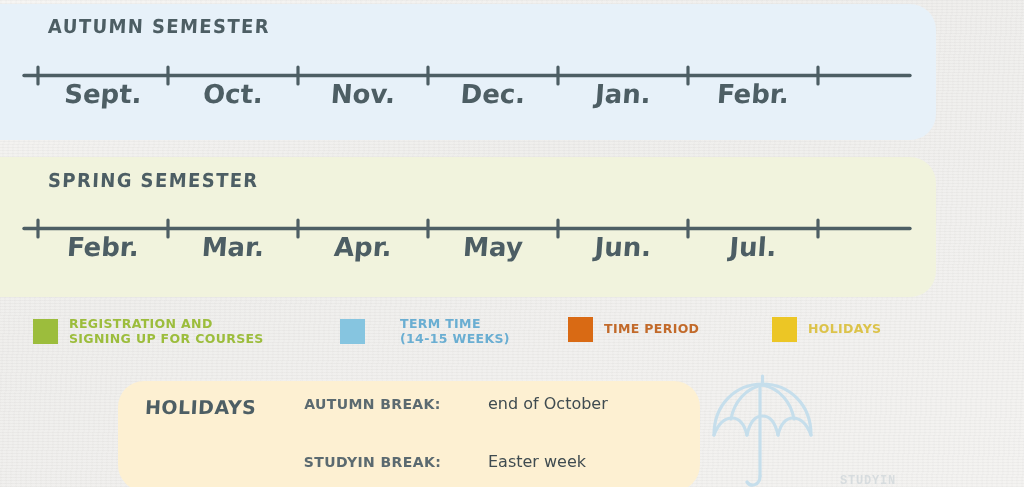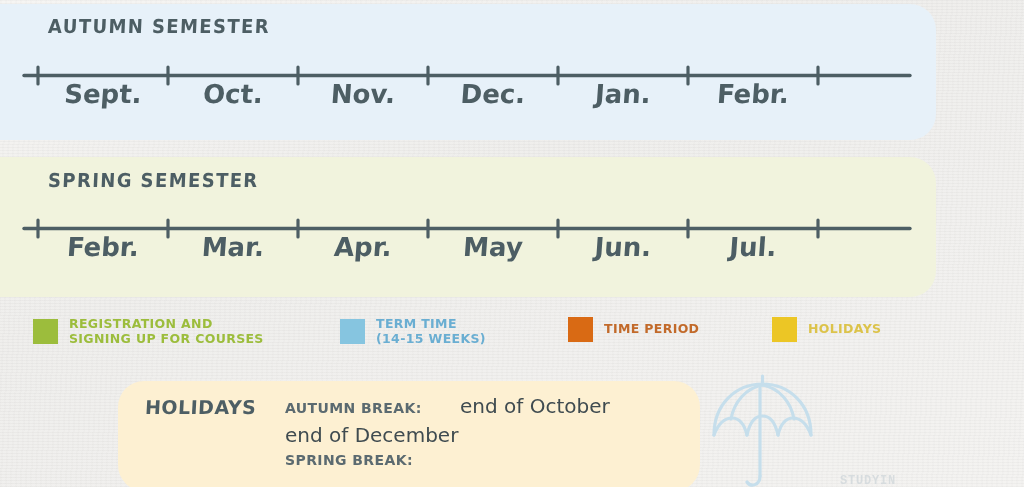--- a/index.html
+++ b/index.html
@@ -61,30 +61,30 @@
   #holidays-box{
     position:absolute;left:118px;top:381px;width:582px;height:110px;
     background:#fdf0d2;border-radius:26px;z-index:3;
   }
   #holidays-heading{
     position:absolute;left:145px;top:396px;z-index:5;
     font-family:"DejaVu Sans", sans-serif;
     font-size:19px;font-weight:700;letter-spacing:0.5px;color:#4d5e64;
     transform:skewX(-3deg);
   }
-  #holidays-list{position:absolute;left:285px;top:394px;z-index:5;}
+  #holidays-list{position:absolute;left:285px;top:394px;z-index:5;text-align:center;}
   .holiday-row{display:flex;align-items:baseline;height:29px;}
   .holiday-key{
     width:175px;flex:none;
     font-family:"DejaVu Sans", sans-serif;
     font-size:14px;font-weight:700;letter-spacing:0.4px;color:#5b6a70;
   }
   .holiday-val{
     font-family:"DejaVu Sans", sans-serif;
-    font-size:20px;font-weight:400;color:#3f4b50;
+    font-size:16px;font-weight:400;color:#3f4b50;margin-left:28px;
   }
 
   #umbrella{position:absolute;left:705px;top:372px;z-index:4;opacity:.85;}
   #footer-mark{
     position:absolute;left:840px;top:474px;z-index:4;
     font-family:Liberation Mono, monospace;
     font-size:12px;font-weight:700;letter-spacing:0.8px;
     color:#cfd6da;opacity:.75;white-space:nowrap;
   }
 </style>
@@ -156,45 +156,45 @@
 </div>
 
 <div id="legend">
     <div class="legend-item" style="left: 33px; top: 4px;">
       <span class="legend-swatch" style="background: rgb(156, 189, 60);"></span>
       <span class="legend-text" style="color: rgb(156, 189, 60);">REGISTRATION AND
 SIGNING UP FOR COURSES</span>
     </div>
     <div class="legend-item" style="left: 340px; top: 4px;">
       <span class="legend-swatch" style="background: rgb(134, 197, 224);"></span>
-      <span class="legend-text" style="color: rgb(106, 174, 210);">TERM TIME
+      <span class="legend-text" style="color: rgb(106, 174, 210); margin-left: 24px;">TERM TIME
 (14-15 WEEKS)</span>
     </div>
     <div class="legend-item" style="left: 568px; top: 4px;">
       <span class="legend-swatch" style="background: rgb(217, 106, 20);"></span>
       <span class="legend-text" style="color: rgb(194, 106, 42);">TIME PERIOD</span>
     </div>
     <div class="legend-item" style="left: 772px; top: 4px;">
       <span class="legend-swatch" style="background: rgb(236, 198, 37);"></span>
       <span class="legend-text" style="color: rgb(220, 195, 74);">HOLIDAYS</span>
     </div>
   </div>
 
 <div id="holidays-box"></div>
 <div id="holidays-heading">HOLIDAYS</div>
 <div id="holidays-list">
     <div class="holiday-row">
       <span class="holiday-key">AUTUMN BREAK:</span>
       <span class="holiday-val">end of October</span>
     </div>
     <div class="holiday-row">
-      <span class="holiday-val">end of December</span>
     </div>
     <div class="holiday-row">
-      <span class="holiday-key">SPRING BREAK:</span>
+      <span class="holiday-key">STUDYIN BREAK:</span>
+      <span class="holiday-val">Easter week</span>
     </div>
   </div>
 
 <div id="umbrella">
   <svg width="120" height="118" viewBox="0 0 120 118" fill="none" stroke="#bfdcec" stroke-width="3.2" stroke-linecap="round" stroke-linejoin="round">
     <path d="M9 63 C9 32 31 12 57.5 12 C84 12 106 32 106 63"></path>
     <path d="M9 63 C14 50 21 46 27 46 C33 46 39 51 42 63"></path>
     <path d="M42 63 C45 49 50 44 57.5 44 C65 44 70 49 73 63"></path>
     <path d="M73 63 C76 51 82 46 88 46 C94 46 101 50 106 63"></path>
     <path d="M26 47 C29 30 41 16 57.5 13"></path>

